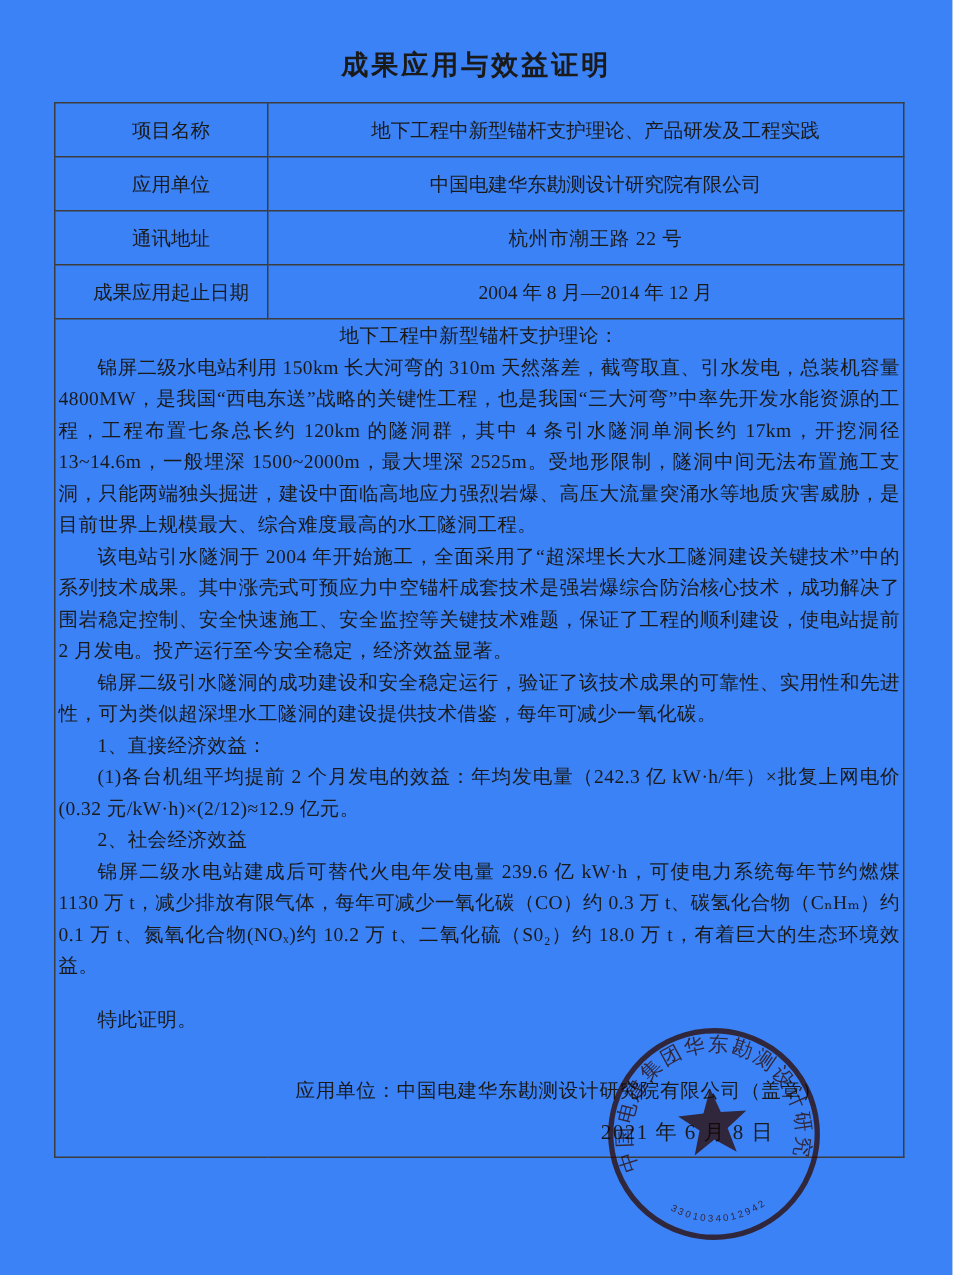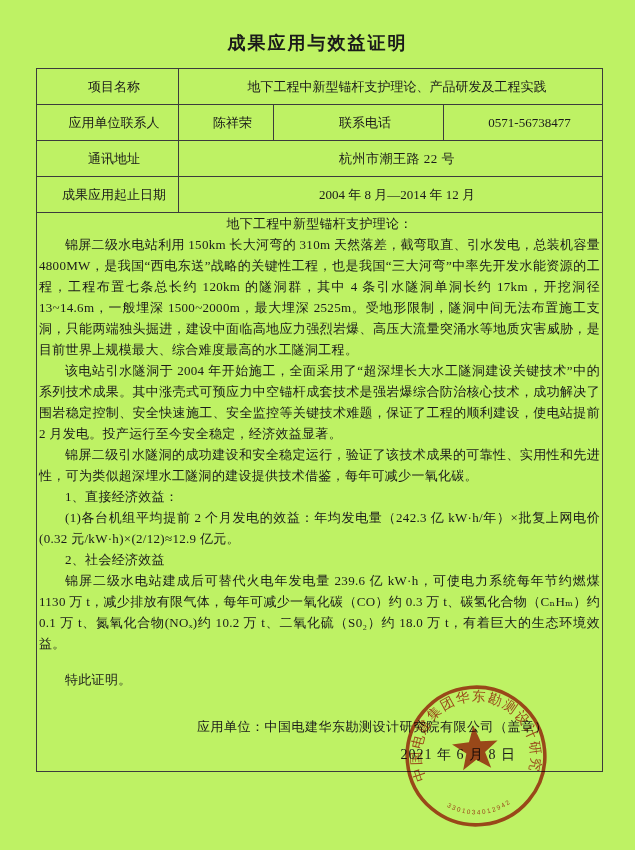--- a/index.html
+++ b/index.html
@@ -1,18 +1,18 @@
 <!DOCTYPE html>
 <html lang="zh"><head>
 <meta charset="utf-8">
 <style>
   html,body { margin:0; padding:0; background:#e8e8e8; }
   .page {
     position:relative; width:635px; height:850px; margin:0 auto;
-    background:#bef264; overflow:hidden;
+    background:#3b82f6; overflow:hidden;
     font-family:"Liberation Serif","DejaVu Serif",serif;
     color:#1a1a1a;
   }
   .title {
     position:absolute; top:31px; left:0; width:100%; margin:0;
     text-align:center; font-size:18px; font-weight:bold; letter-spacing:2px;
   }
   table.cert {
     position:absolute; left:36px; top:68px; width:566px;
     border-collapse:collapse; table-layout:fixed;
@@ -55,24 +55,22 @@
         <col style="width:95px">
         <col style="width:170px">
         <col style="width:159px">
     </colgroup>
     <tbody>
         <tr class="r-std">
       <td>项目名称</td>
       <td colspan="3">地下工程中新型锚杆支护理论、产品研发及工程实践</td>
     </tr>
     <tr class="r-std">
-      <td>应用单位联系人</td>
-      <td>陈祥荣</td>
-      <td>联系电话</td>
-      <td>0571-56738477</td>
+      <td>应用单位</td>
+      <td colspan="3">中国电建华东勘测设计研究院有限公司</td>
     </tr>
     <tr class="r-std">
       <td>通讯地址</td>
       <td colspan="3" class="bold">杭州市潮王路 22 号</td>
     </tr>
     <tr class="r-std">
       <td>成果应用起止日期</td>
       <td colspan="3">2004 年 8 月—2014 年 12 月</td>
     </tr>
     <tr>

